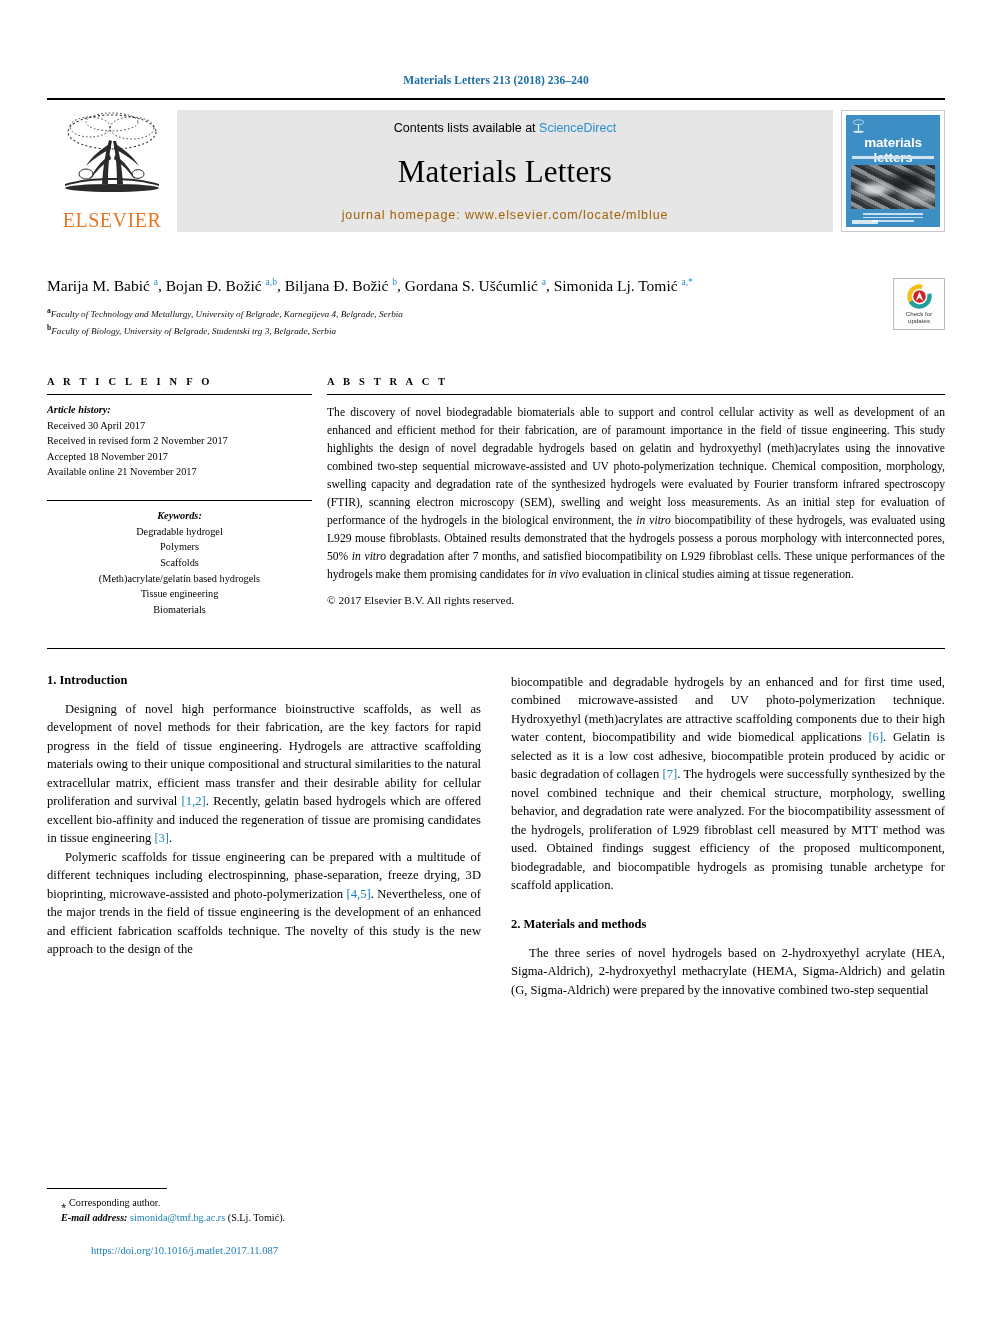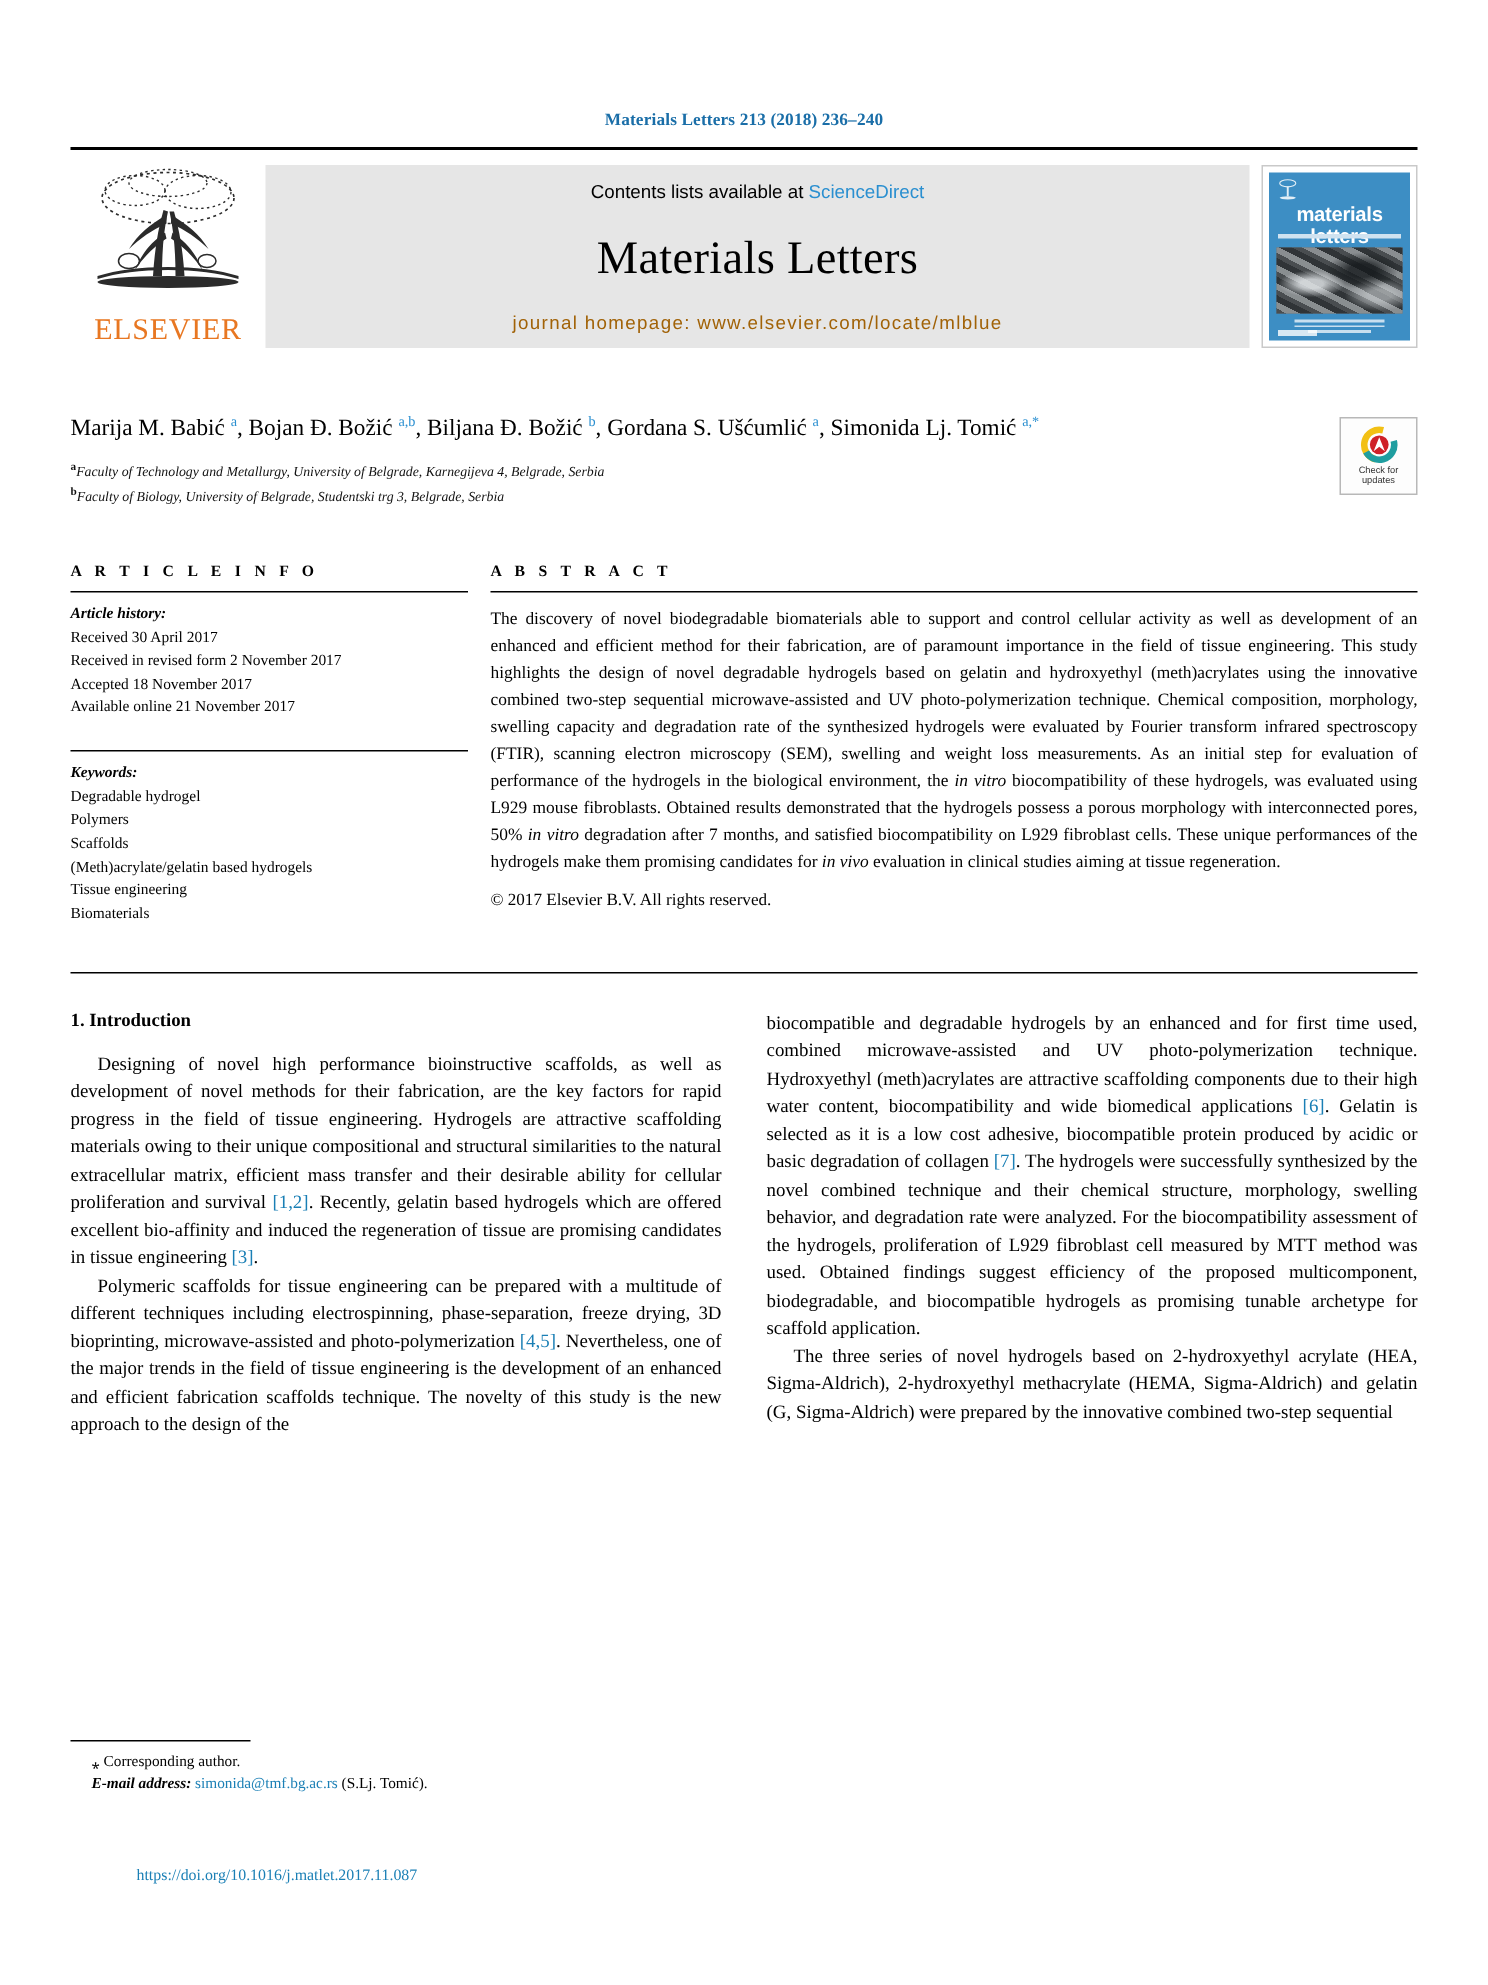--- a/index.html
+++ b/index.html
@@ -132,21 +132,21 @@
     font-family: "Liberation Serif", serif;
     font-size: 10.5px; font-weight: bold; letter-spacing: 3.2px;
   }
   .rule { border-top: 1px solid #000; margin-top: 7px; }
   .info-body {
     font-family: "Liberation Serif", serif;
     font-size: 10.3px; line-height: 1.52; margin-top: 7px;
   }
   .info-body em { font-style: italic; font-weight: bold; }
   .kw-block { margin-top: 20px; }
-  .kw-list { margin-top: 7px; }
+  .kw-list { margin-top: 7px; text-align: center; }
   .abs-text {
     font-family: "Liberation Serif", serif;
     font-size: 11.6px; line-height: 1.55; text-align: justify;
     margin-top: 9px; hyphens: none;
   }
   .abs-text em { font-style: italic; }
   .copyright {
     font-family: "Liberation Serif", serif;
     font-size: 11.4px; text-align: left; margin-top: 10px;
   }
@@ -161,21 +161,21 @@
   }
   .h-sec.spaced { margin-top: 22px; }
   .para {
     font-family: "Liberation Serif", serif;
     font-size: 12.6px; line-height: 1.47; text-align: justify;
     margin: 0; text-indent: 18px; hyphens: none;
   }
   .ref { color: #1a7fb5; }
 
   
-  .footnotes { position: absolute; left: 47px; top: 1160px; width: 434px; }
+  .footnotes { position: absolute; left: 47px; top: 1188px; width: 434px; }
   .fn-rule { border-top: 1px solid #000; width: 120px; margin-bottom: 6px; }
   .fn-line {
     font-family: "Liberation Serif", serif;
     font-size: 10.2px; line-height: 1.5;
   }
   .fn-line .star { font-size: 10px; }
   .fn-indent { text-indent: 14px; }
   .fn-line em { font-style: italic; font-weight: bold; }
   .mail { color: #1a7fb5; }
   .doi-block { position: absolute; left: 47px; top: 1243px; width: 460px; }
@@ -317,20 +317,21 @@
   <div class="divider"></div>
 
   <div class="body-cols">
     <div class="bcol">
       <h2 class="h-sec">1. Introduction</h2>
       <p class="para">Designing of novel high performance bioinstructive scaffolds, as well as development of novel methods for their fabrication, are the key factors for rapid progress in the field of tissue engineering. Hydrogels are attractive scaffolding materials owing to their unique compositional and structural similarities to the natural extracellular matrix, efficient mass transfer and their desirable ability for cellular proliferation and survival <span class="ref">[1,2]</span>. Recently, gelatin based hydrogels which are offered excellent bio-affinity and induced the regeneration of tissue are promising candidates in tissue engineering <span class="ref">[3]</span>.</p>
       <p class="para">Polymeric scaffolds for tissue engineering can be prepared with a multitude of different techniques including electrospinning, phase-separation, freeze drying, 3D bioprinting, microwave-assisted and photo-polymerization <span class="ref">[4,5]</span>. Nevertheless, one of the major trends in the field of tissue engineering is the development of an enhanced and efficient fabrication scaffolds technique. The novelty of this study is the new approach to the design of the</p>
     </div>
     <div class="bcol">
       <p class="para" style="text-indent:0">biocompatible and degradable hydrogels by an enhanced and for first time used, combined microwave-assisted and UV photo-polymerization technique. Hydroxyethyl (meth)acrylates are attractive scaffolding components due to their high water content, biocompatibility and wide biomedical applications <span class="ref">[6]</span>. Gelatin is selected as it is a low cost adhesive, biocompatible protein produced by acidic or basic degradation of collagen <span class="ref">[7]</span>. The hydrogels were successfully synthesized by the novel combined technique and their chemical structure, morphology, swelling behavior, and degradation rate were analyzed. For the biocompatibility assessment of the hydrogels, proliferation of L929 fibroblast cell measured by MTT method was used. Obtained findings suggest efficiency of the proposed multicomponent, biodegradable, and biocompatible hydrogels as promising tunable archetype for scaffold application.</p>
+      <h2 class="h-sec spaced">2. Materials and methods</h2>
       <p class="para">The three series of novel hydrogels based on 2-hydroxyethyl acrylate (HEA, Sigma-Aldrich), 2-hydroxyethyl methacrylate (HEMA, Sigma-Aldrich) and gelatin (G, Sigma-Aldrich) were prepared by the innovative combined two-step sequential</p>
     </div>
   </div>
 
   <div class="footnotes">
     <div class="fn-rule"></div>
     <div class="fn-line fn-indent">
       <span class="star">⁎</span>
       <span>Corresponding author.</span>
     </div>

